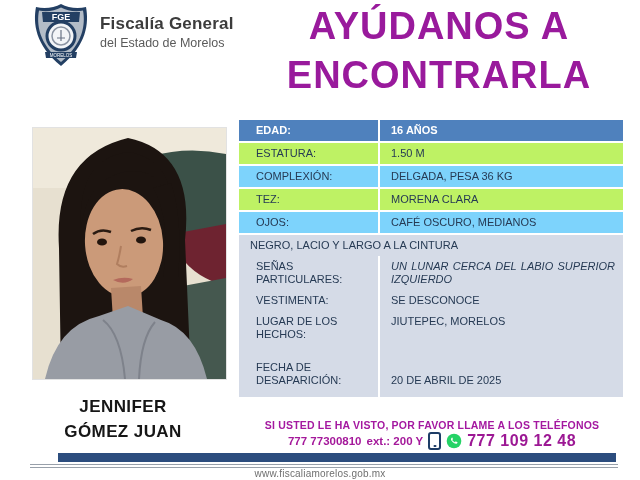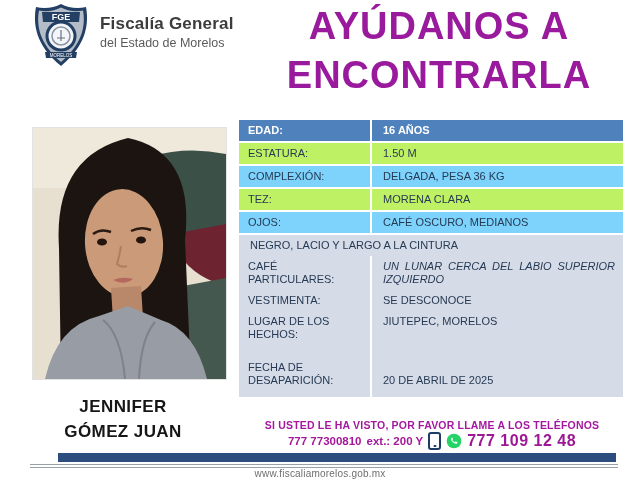--- a/index.html
+++ b/index.html
@@ -22,21 +22,21 @@
     border:1px solid #e2e2e2;overflow:hidden;background:#e6dfd0;
   }
   .name{
     position:absolute;left:16px;top:394px;width:214px;text-align:center;
     font-size:17px;font-weight:700;color:#161616;line-height:25px;letter-spacing:.4px;
   }
   
   .table{position:absolute;left:239px;top:120px;width:384px;font-size:11px;color:#263a54;line-height:13px;}
   .row{display:flex;}
   .gap{margin-bottom:2px;}
-  .lab{width:118px;padding:4px 4px 4px 9px;border-right:2px solid #ffffff;}
+  .lab{width:118px;padding:4px 4px 4px 17px;border-right:2px solid #ffffff;}
   .val{flex:1;padding:4px 8px 4px 11px;}
   .r-head{background:#4f81bd;color:#ffffff;font-weight:700;}
   .r-a{background:#bef264;}
   .r-b{background:#7dd3fc;}
   .block{background:#d5dbe7;}
   .block .row{background:transparent;}
   .row-senas .val{text-align:justify;font-style:italic;}
   .row-fecha .lab{padding-top:16px;padding-bottom:10px;}
   .row-fecha .val{padding-top:16px;padding-bottom:10px;align-self:flex-end;}
   
@@ -145,21 +145,21 @@
     </div>
     <div class="row r-b gap">
       <div class="lab">OJOS:</div>
       <div class="val">CAFÉ OSCURO, MEDIANOS</div>
     </div>
     <div class="block">
       <div class="row">
         <div class="val">NEGRO, LACIO Y LARGO A LA CINTURA</div>
       </div>
       <div class="row row-senas">
-        <div class="lab">CAFÉ PARTICULARES:</div>
+        <div class="lab">SEÑAS PARTICULARES:</div>
         <div class="val">UN LUNAR CERCA DEL LABIO SUPERIOR IZQUIERDO</div>
       </div>
       <div class="row">
         <div class="lab">VESTIMENTA:</div>
         <div class="val">SE DESCONOCE</div>
       </div>
       <div class="row">
         <div class="lab">LUGAR DE LOS HECHOS:</div>
         <div class="val">JIUTEPEC, MORELOS</div>
       </div>

